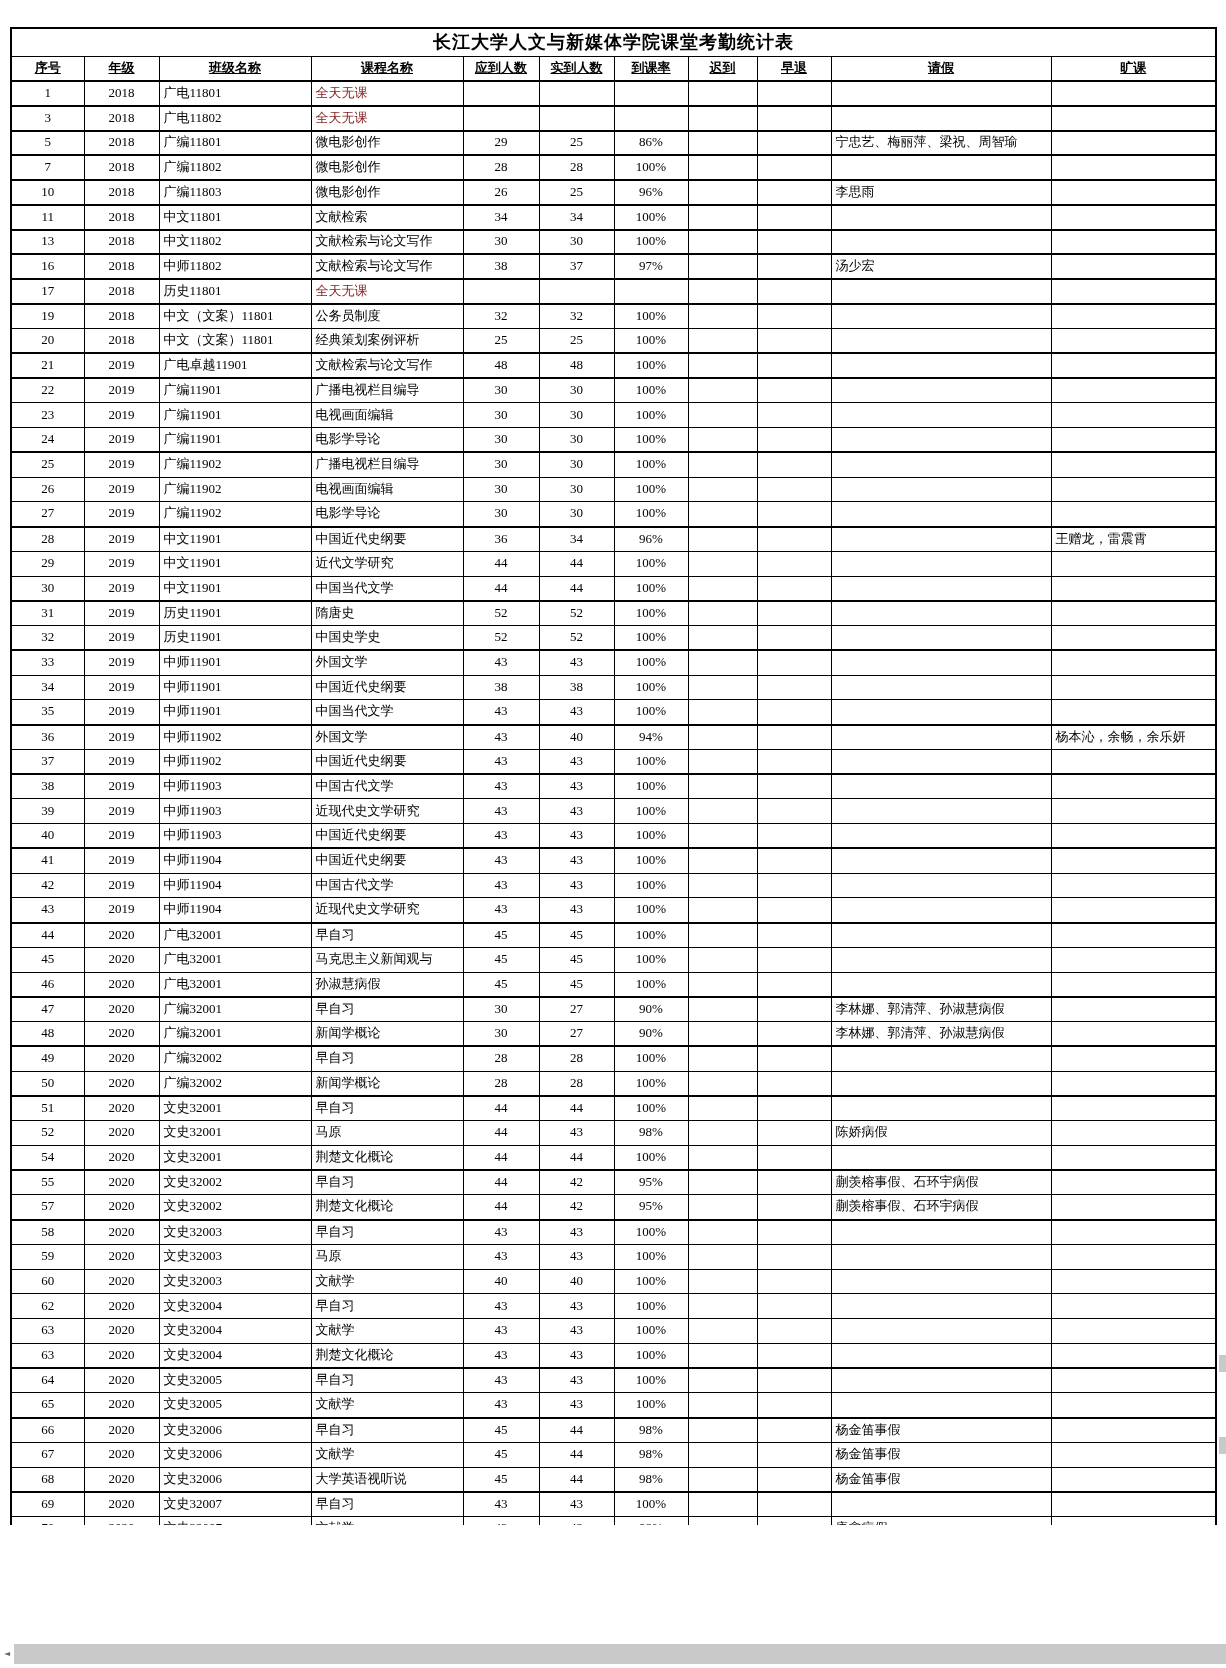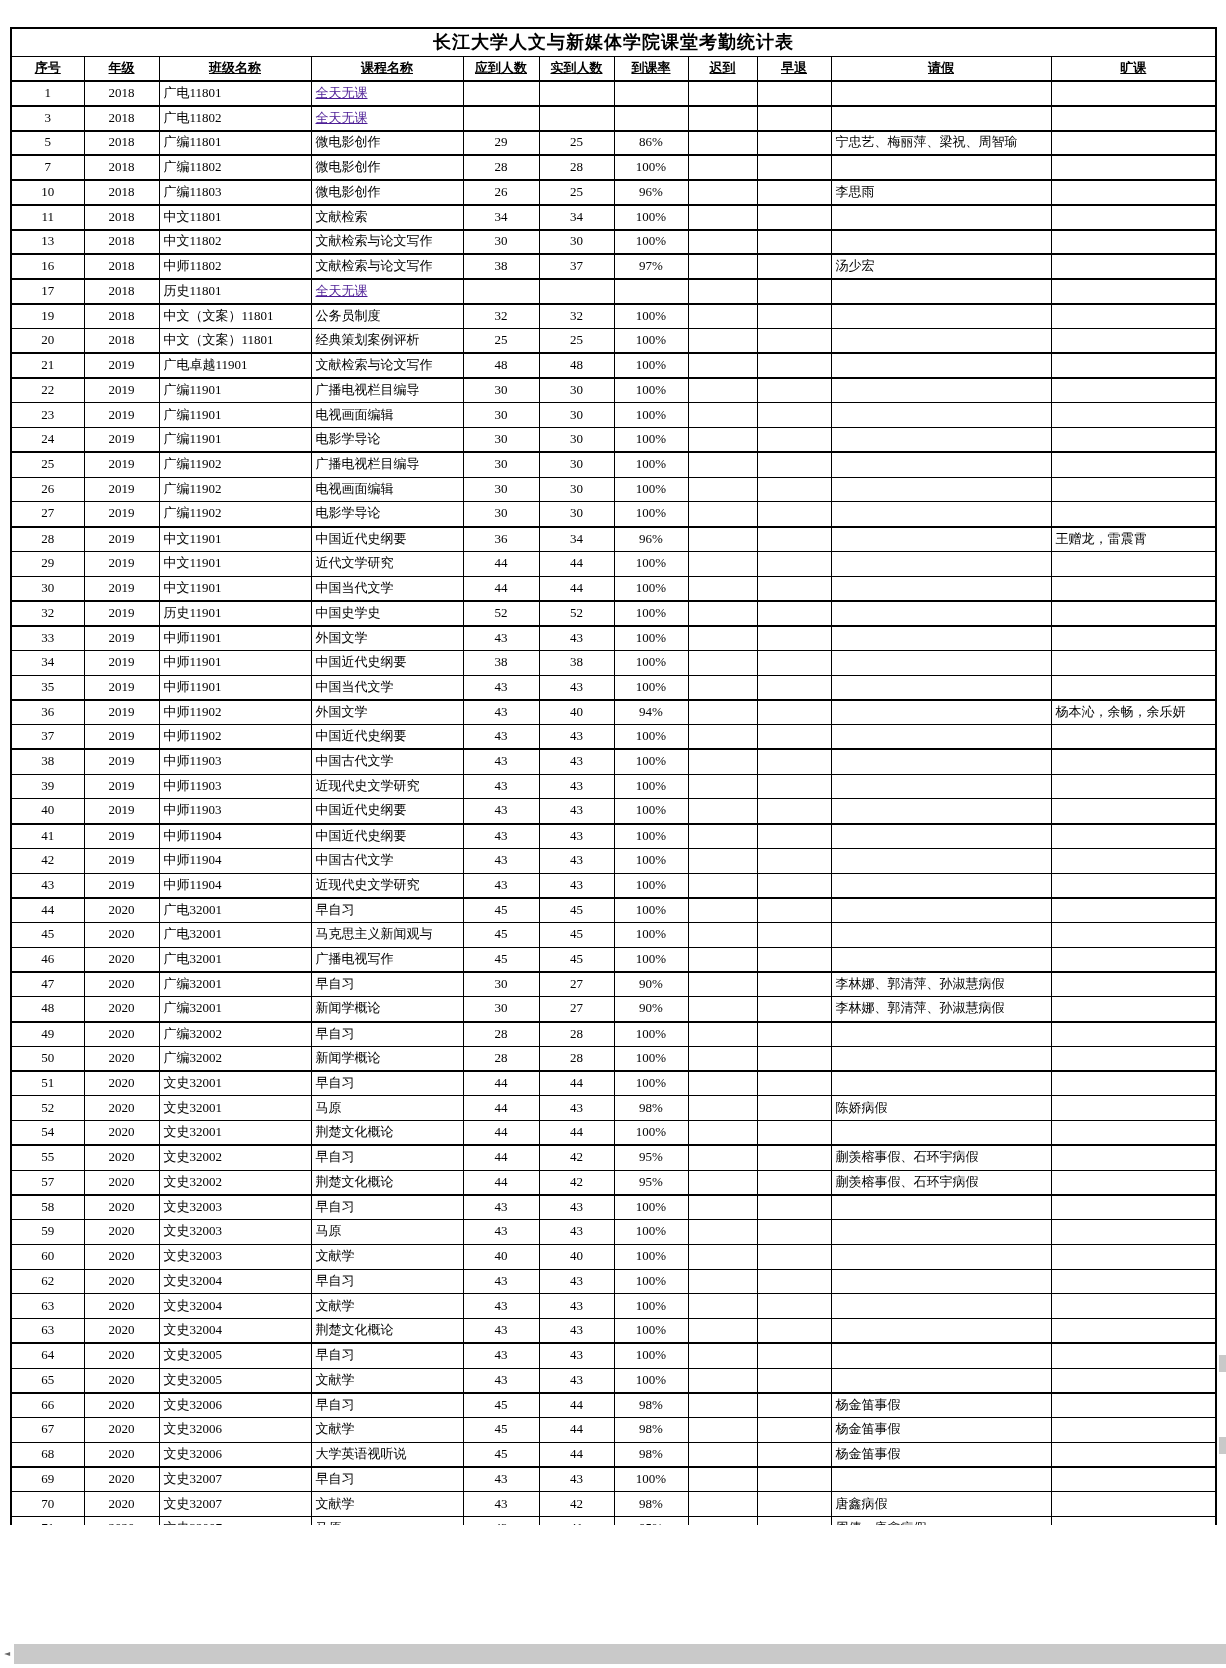--- a/index.html
+++ b/index.html
@@ -44,21 +44,21 @@
     height:25px;
     font-weight:bold;
     text-align:center;
     border-bottom:2px solid #000;
     text-decoration:underline;
   }
   tbody tr{height:24.75px;}
   tbody tr.group-end td{border-bottom-width:2px;}
   td.c{text-align:center;}
   td.l{text-align:left;}
-  td.red{color:#4c1d95;text-decoration:underline;}
+  td.red{color:#7f1d1d;}
   .hscrollbar{
     position:absolute;left:0;top:1643px;
     width:1226px;height:22px;
     background:#ffffff;
   }
   .scroll-left-btn{
     position:absolute;left:0;top:0;
     width:14px;height:22px;
     font-size:8px;line-height:22px;
     color:#666;text-align:center;
@@ -383,20 +383,33 @@
           <td class="l">中文11901</td>
           <td class="l">中国当代文学</td>
           <td class="c">44</td>
           <td class="c">44</td>
           <td class="c">100%</td>
           <td class="c"></td>
           <td class="c"></td>
           <td class="l"></td>
           <td class="l"></td>
         </tr>
+        <tr>
+          <td class="c">31</td>
+          <td class="c">2019</td>
+          <td class="l">历史11901</td>
+          <td class="l">隋唐史</td>
+          <td class="c">52</td>
+          <td class="c">52</td>
+          <td class="c">100%</td>
+          <td class="c"></td>
+          <td class="c"></td>
+          <td class="l"></td>
+          <td class="l"></td>
+        </tr>
         <tr class="group-end">
           <td class="c">32</td>
           <td class="c">2019</td>
           <td class="l">历史11901</td>
           <td class="l">中国史学史</td>
           <td class="c">52</td>
           <td class="c">52</td>
           <td class="c">100%</td>
           <td class="c"></td>
           <td class="c"></td>
@@ -569,21 +582,21 @@
           <td class="c">100%</td>
           <td class="c"></td>
           <td class="c"></td>
           <td class="l"></td>
           <td class="l"></td>
         </tr>
         <tr class="group-end">
           <td class="c">46</td>
           <td class="c">2020</td>
           <td class="l">广电32001</td>
-          <td class="l">广播电视写作</td>
+          <td class="l">孙淑慧病假</td>
           <td class="c">45</td>
           <td class="c">45</td>
           <td class="c">100%</td>
           <td class="c"></td>
           <td class="c"></td>
           <td class="l"></td>
           <td class="l"></td>
         </tr>
         <tr>
           <td class="c">47</td>

